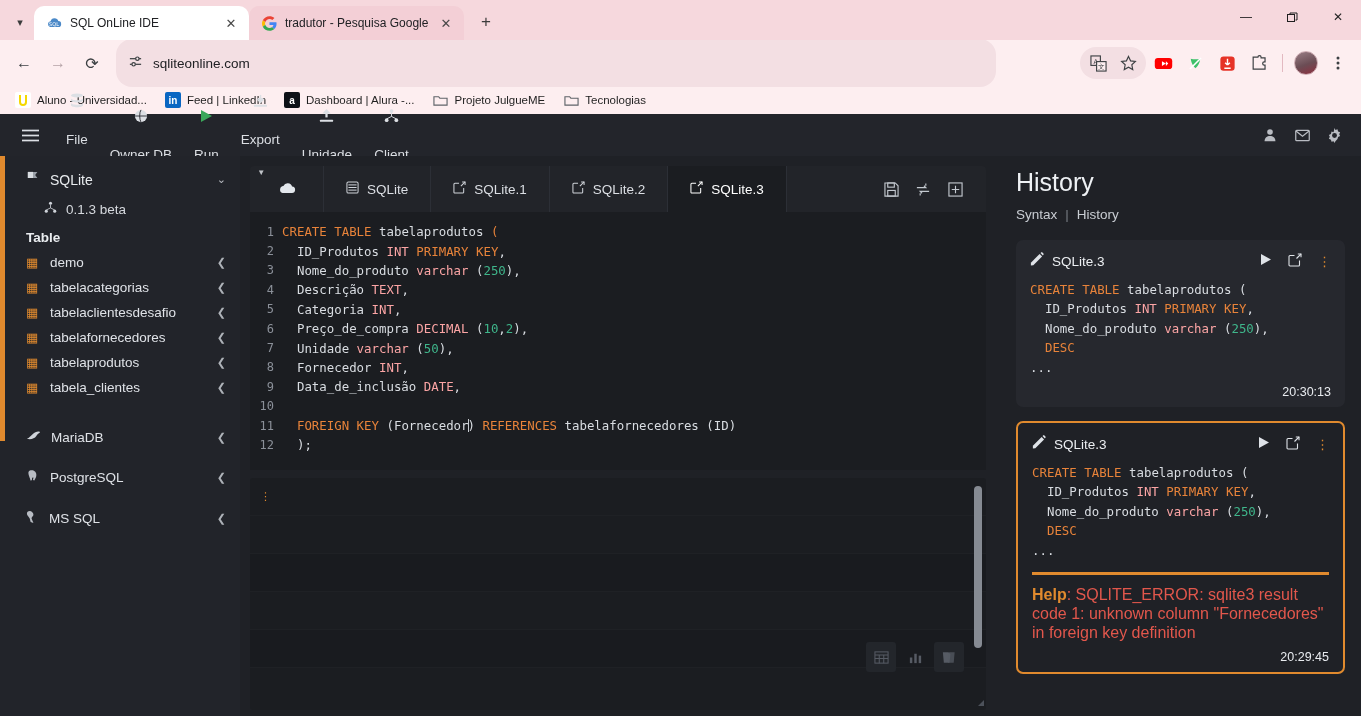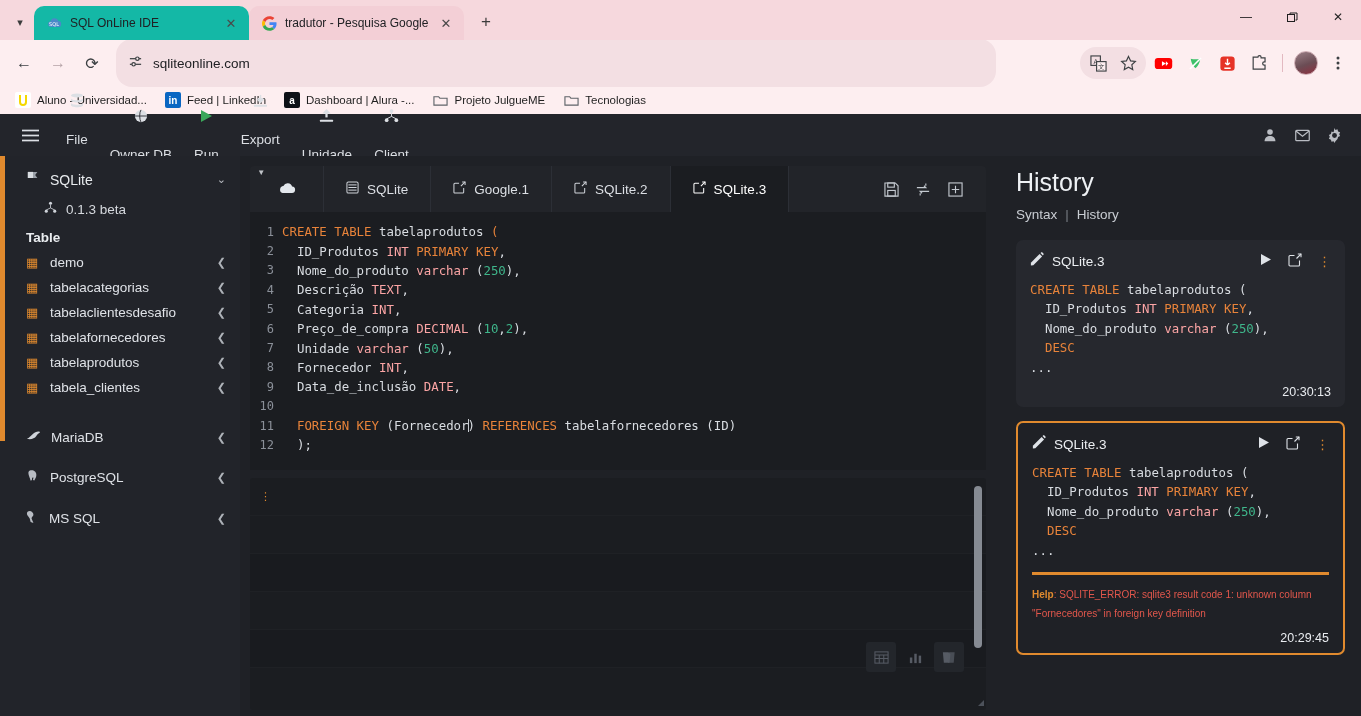--- a/index.html
+++ b/index.html
@@ -19,21 +19,21 @@
   }
   .tabstrip-caret {
     width: 28px; height: 30px; display: flex; align-items: center; justify-content: center;
     color: #3b3b3b; font-size: 11px; margin-bottom: 3px; border-radius: 6px;
   }
   .tab {
     height: 34px; display: flex; align-items: center; gap: 8px;
     padding: 0 10px 0 12px; border-radius: 10px 10px 0 0;
     font-size: 12px; color: #1f1f1f; position: relative; min-width: 150px;
   }
-  .tab.active { background: #14b8a6; width: 215px; }
+  .tab.active { background: #ffffff; width: 215px; }
   .tab.inactive { background: #f3cfd6; width: 215px; }
   .tab-favicon { width: 16px; height: 16px; flex: 0 0 16px; display: flex; align-items: center; justify-content: center; }
   .tab-title {
     flex: 1; white-space: nowrap; overflow: hidden; text-overflow: ellipsis;
     font-size: 12px; color: #202124;
   }
   .tab-close { width: 16px; height: 16px; display: flex; align-items: center; justify-content: center;
     font-size: 13px; color: #4a4a4a; border-radius: 50%; }
   .newtab { width: 28px; height: 28px; display: flex; align-items: center; justify-content: center;
     color: #3c3c3c; font-size: 17px; margin: 0 0 4px 8px; border-radius: 50%; }
@@ -182,21 +182,21 @@
     background: #26282e; border-radius: 7px; padding: 12px 14px 8px 14px; margin-bottom: 14px;
     position: relative;
   }
   .hist-card.highlight { border: 2px solid #e08a2e; background: #1f2126; }
   .hc-head { display: flex; align-items: center; gap: 8px; margin-bottom: 10px; }
   .hc-name { color: #eceff2; font-size: 13.5px; }
   .hc-actions { margin-left: auto; display: flex; align-items: center; gap: 16px; color: #cdd1d7; font-size: 13px; }
   .hc-code { font-family: "DejaVu Sans Mono", monospace; font-size: 12.4px; line-height: 19.4px; white-space: pre; color: #dfe3e8; }
   .hc-time { text-align: right; color: #e9ecf0; font-size: 12.5px; margin-top: 8px; }
   .hc-divider { height: 3px; background: #e08a2e; margin: 12px 0 10px 0; }
-  .hc-help { font-size: 10px; line-height: 19px; color: #e2574c; }
+  .hc-help { font-size: 16px; line-height: 19px; color: #e2574c; }
   .hc-help b { color: #e08a2e; font-weight: bold; }
 </style>
 </head>
 <body>
 
 <div class="browser">
 
   <div class="tabstrip">
     <div class="tabstrip-caret">▾</div>
 
@@ -556,21 +556,21 @@
             <span>SQLite</span>
           </div>
           <div class="ed-tab">
             <span class="ed-tab-ico">
               <svg width="13" height="13" viewBox="0 0 14 14" fill="none" stroke="#cfd3d9" stroke-width="1.1">
                   <path d="M11.5 7.5V12a1 1 0 0 1-1 1H2a1 1 0 0 1-1-1V3.5a1 1 0 0 1 1-1h4.5"></path>
                   <path d="M8.5 5.5L13 1"></path>
                   <path d="M9.8 1H13v3.2"></path>
                 </svg>
             </span>
-            <span>Google.1</span>
+            <span>SQLite.1</span>
           </div>
           <div class="ed-tab">
             <span class="ed-tab-ico">
               <svg width="13" height="13" viewBox="0 0 14 14" fill="none" stroke="#cfd3d9" stroke-width="1.1">
                   <path d="M11.5 7.5V12a1 1 0 0 1-1 1H2a1 1 0 0 1-1-1V3.5a1 1 0 0 1 1-1h4.5"></path>
                   <path d="M8.5 5.5L13 1"></path>
                   <path d="M9.8 1H13v3.2"></path>
                 </svg>
             </span>
             <span>SQLite.2</span>

